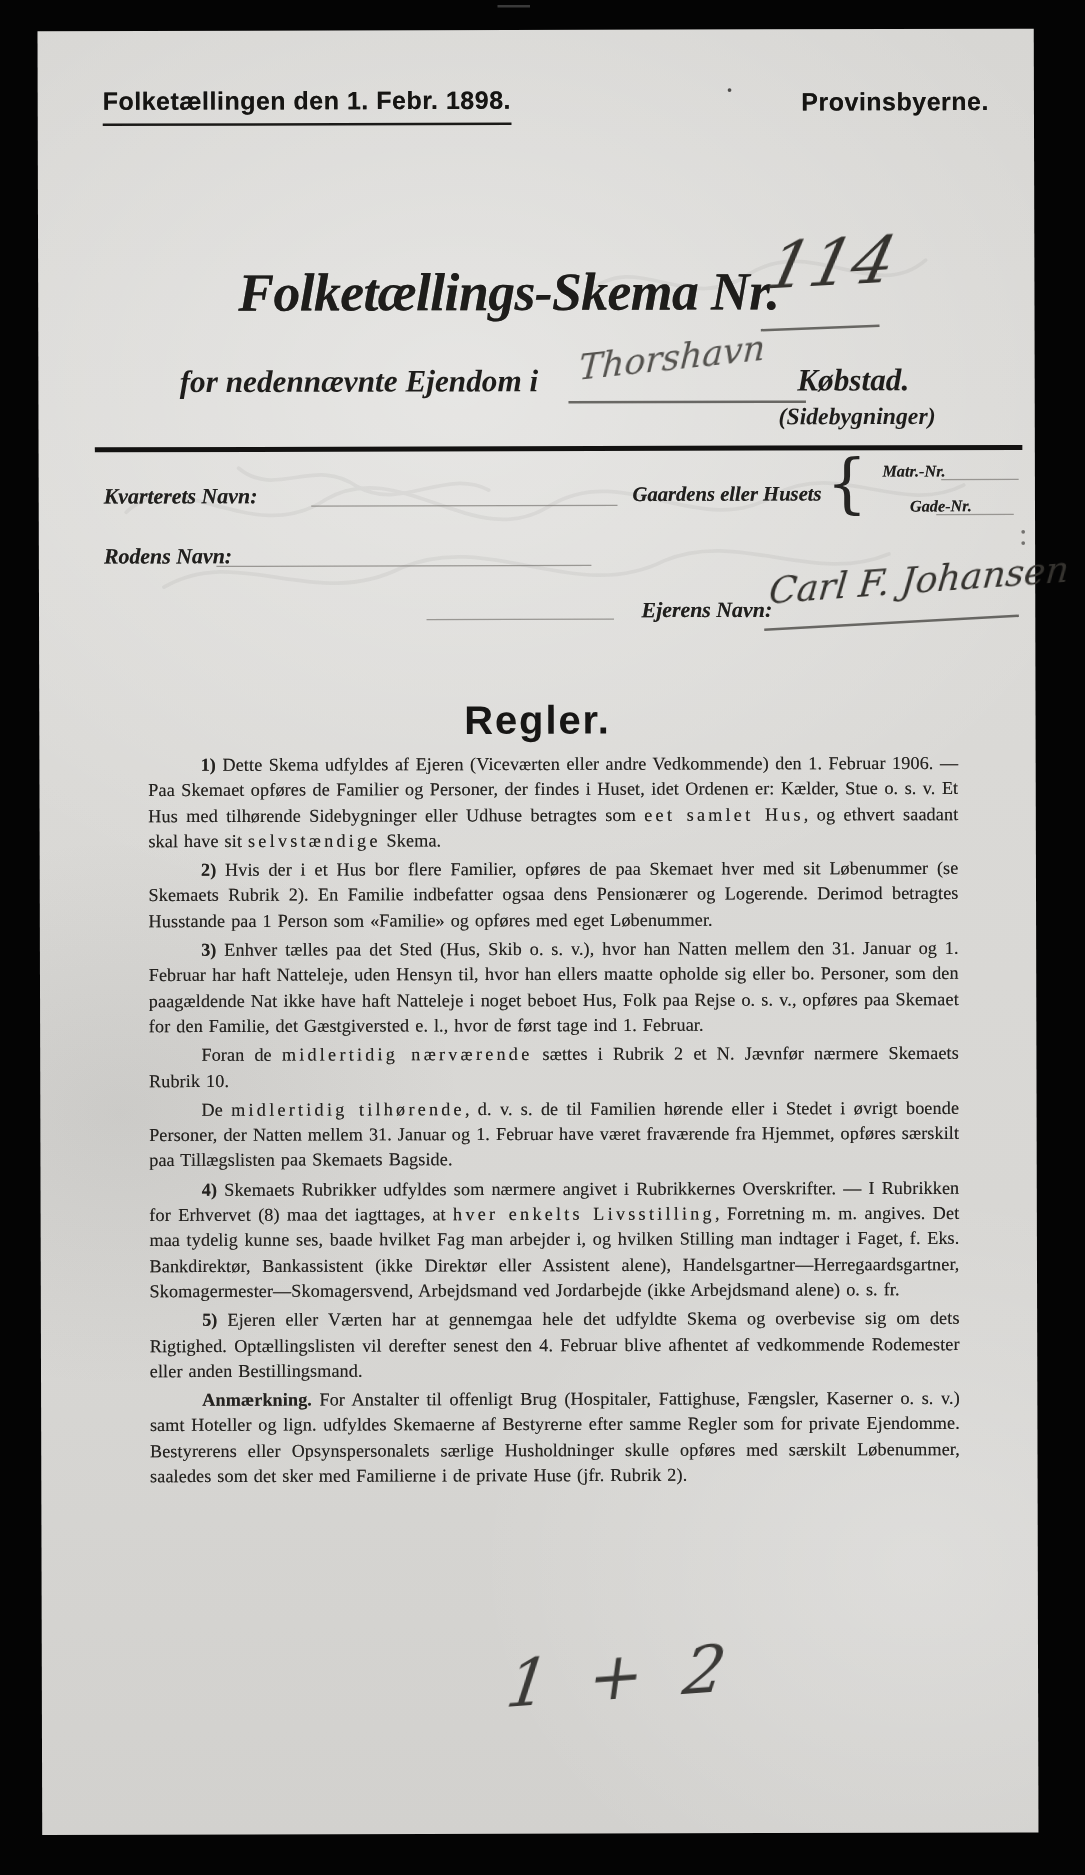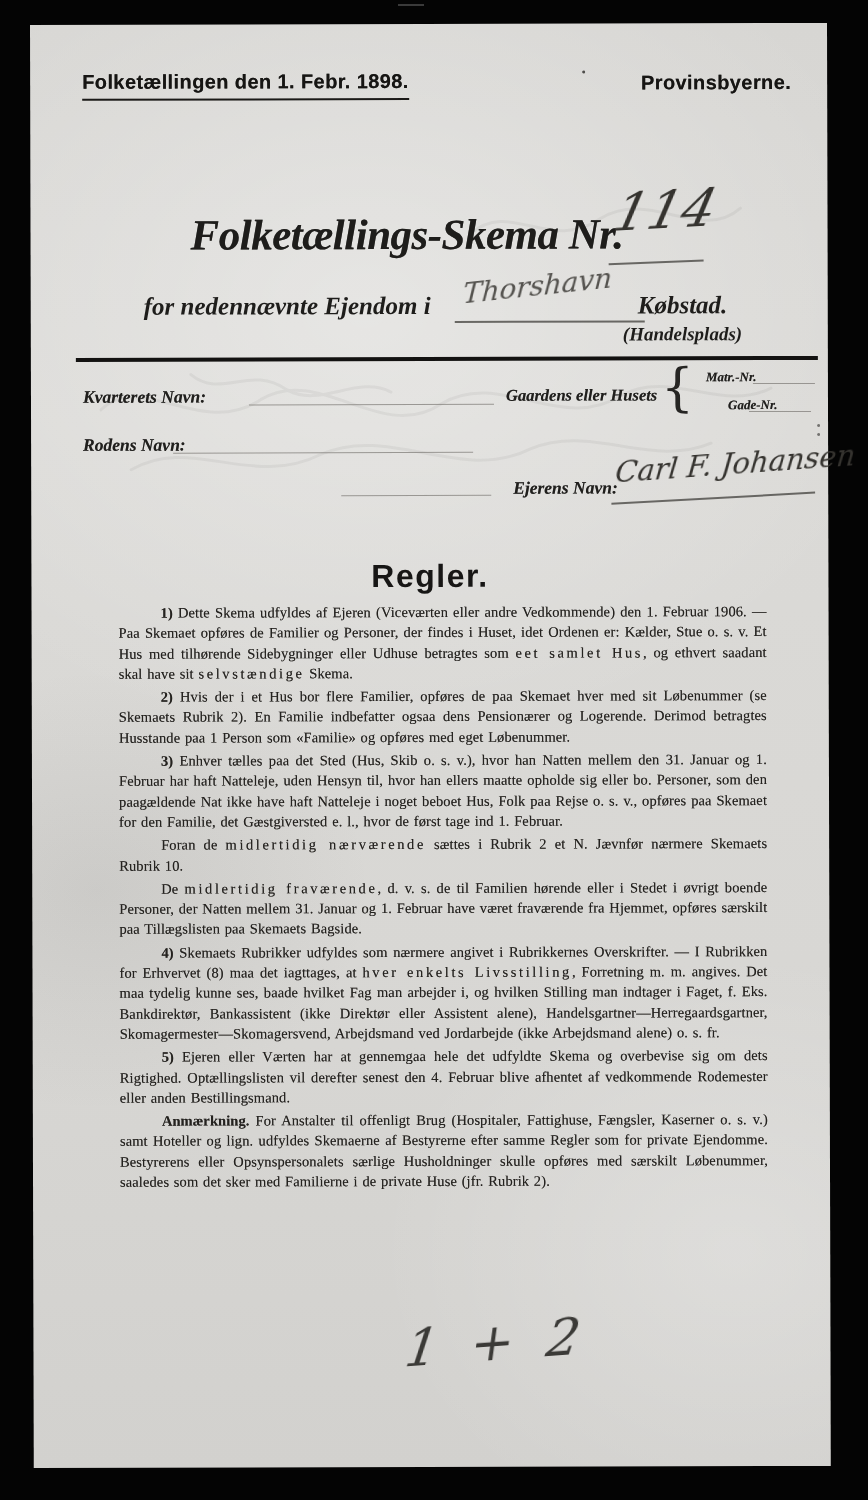--- a/index.html
+++ b/index.html
@@ -119,21 +119,21 @@
   </svg>
 
   <div class="abs main-title">Folketællings-Skema Nr.</div>
   <div class="abs hand hand-number">114</div>
   <div class="abs ink-line line-number"></div>
 
   <div class="abs sub-title">for nedennævnte Ejendom i</div>
   <div class="abs hand hand-place">Thorshavn</div>
   <div class="abs ink-line line-place"></div>
   <div class="abs kobstad">Købstad.</div>
-  <div class="abs handelsplads">(Handelsplads)</div>
+  <div class="abs handelsplads">(Sidebygninger)</div>
 
   <div class="abs divider"></div>
 
   <div class="abs flabel lbl-kvarter">Kvarterets Navn:</div>
   <div class="abs fline line-kvarter"></div>
 
   <div class="abs flabel lbl-gaardens">Gaardens eller Husets</div>
   <div class="abs brace">{</div>
   <div class="abs flabel lbl-matr">Matr.-Nr.</div>
   <div class="abs fline line-matr"></div>
@@ -153,21 +153,21 @@
       <i></i>
       <i></i>
     </div>
 
   <div class="abs rules-heading">Regler.</div>
   <div class="abs rules" id="rules-paragraphs">
       <p class="rule-p"><span class="seg-b">1) </span><span>Dette Skema udfyldes af Ejeren (Viceværten eller andre Vedkommende) den 1. Februar 1906. — Paa Skemaet opføres de Familier og Personer, der findes i Huset, idet Ordenen er: Kælder, Stue o. s. v. Et Hus med tilhørende Sidebygninger eller Udhuse betragtes som </span><span class="seg-sp">eet samlet Hus</span><span>, og ethvert saadant skal have sit </span><span class="seg-sp">selvstændige</span><span> Skema.</span></p>
       <p class="rule-p"><span class="seg-b">2) </span><span>Hvis der i et Hus bor flere Familier, opføres de paa Skemaet hver med sit Løbenummer (se Skemaets Rubrik 2). En Familie indbefatter ogsaa dens Pensionærer og Logerende. Derimod betragtes Husstande paa 1 Person som «Familie» og opføres med eget Løbenummer.</span></p>
       <p class="rule-p"><span class="seg-b">3) </span><span>Enhver tælles paa det Sted (Hus, Skib o. s. v.), hvor han Natten mellem den 31. Januar og 1. Februar har haft Natteleje, uden Hensyn til, hvor han ellers maatte opholde sig eller bo. Personer, som den paagældende Nat ikke have haft Natteleje i noget beboet Hus, Folk paa Rejse o. s. v., opføres paa Skemaet for den Familie, det Gæstgiversted e. l., hvor de først tage ind 1. Februar.</span></p>
       <p class="rule-p"><span>Foran de </span><span class="seg-sp">midlertidig nærværende</span><span> sættes i Rubrik 2 et N. Jævnfør nærmere Skemaets Rubrik 10.</span></p>
-      <p class="rule-p"><span>De </span><span class="seg-sp">midlertidig fraværende</span><span>, d. v. s. de til Familien hørende eller i Stedet i øvrigt boende Personer, der Natten mellem 31. Januar og 1. Februar have været fraværende fra Hjemmet, opføres særskilt paa Tillægslisten paa Skemaets Bagside.</span></p>
+      <p class="rule-p"><span>De </span><span class="seg-sp">midlertidig tilhørende</span><span>, d. v. s. de til Familien hørende eller i Stedet i øvrigt boende Personer, der Natten mellem 31. Januar og 1. Februar have været fraværende fra Hjemmet, opføres særskilt paa Tillægslisten paa Skemaets Bagside.</span></p>
       <p class="rule-p"><span class="seg-b">4) </span><span>Skemaets Rubrikker udfyldes som nærmere angivet i Rubrikkernes Overskrifter. — I Rubrikken for Erhvervet (8) maa det iagttages, at </span><span class="seg-sp">hver enkelts Livsstilling</span><span>, Forretning m. m. angives. Det maa tydelig kunne ses, baade hvilket Fag man arbejder i, og hvilken Stilling man indtager i Faget, f. Eks. Bankdirektør, Bankassistent (ikke Direktør eller Assistent alene), Handelsgartner—Herregaardsgartner, Skomagermester—Skomagersvend, Arbejdsmand ved Jordarbejde (ikke Arbejdsmand alene) o. s. fr.</span></p>
       <p class="rule-p"><span class="seg-b">5) </span><span>Ejeren eller Værten har at gennemgaa hele det udfyldte Skema og overbevise sig om dets Rigtighed. Optællingslisten vil derefter senest den 4. Februar blive afhentet af vedkommende Rodemester eller anden Bestillingsmand.</span></p>
       <p class="rule-p"><span class="seg-b">Anmærkning.</span><span> For Anstalter til offenligt Brug (Hospitaler, Fattighuse, Fængsler, Kaserner o. s. v.) samt Hoteller og lign. udfyldes Skemaerne af Bestyrerne efter samme Regler som for private Ejendomme. Bestyrerens eller Opsynspersonalets særlige Husholdninger skulle opføres med særskilt Løbenummer, saaledes som det sker med Familierne i de private Huse (jfr. Rubrik 2).</span></p>
     </div>
 
   <div class="abs hand hand-note">1 + 2</div>
 
 </div>
 
 </body></html>

